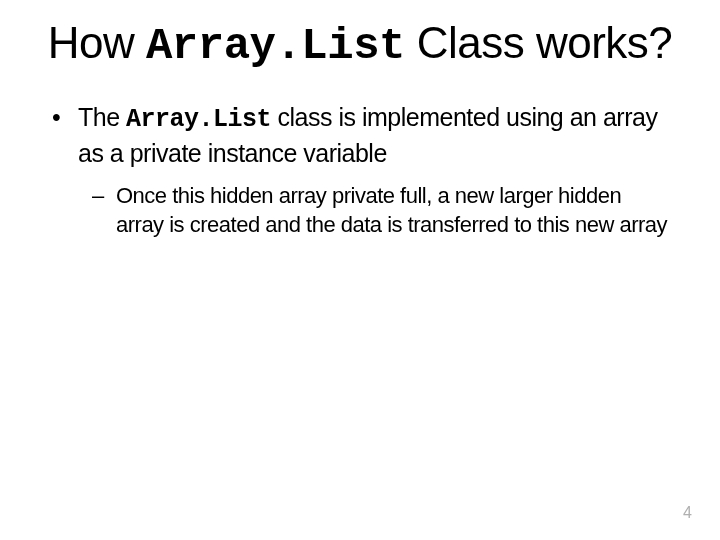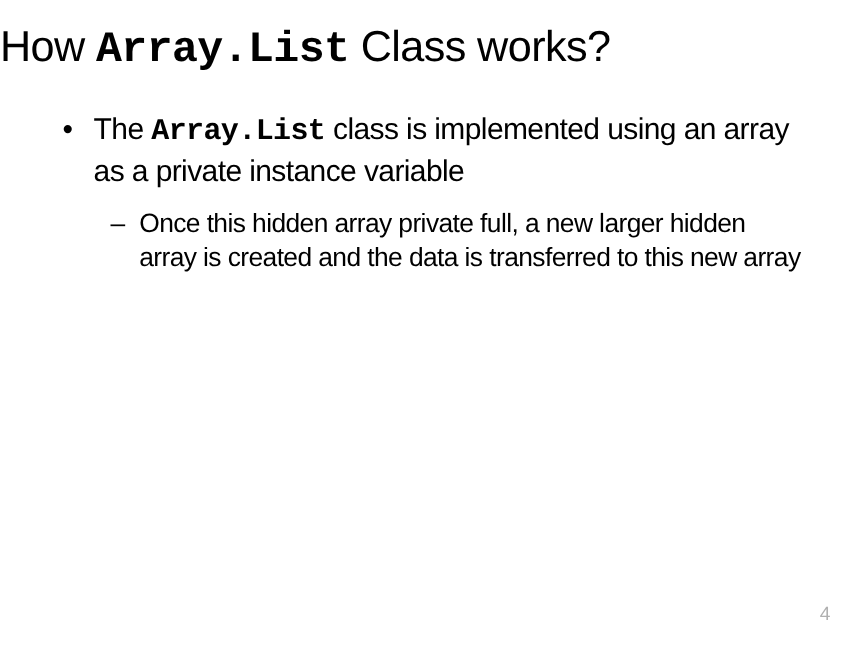--- a/index.html
+++ b/index.html
@@ -10,22 +10,22 @@
     body {
       width: 720px;
       height: 540px;
       background: #ffffff;
       font-family: Arial, Helvetica, sans-serif;
       color: #000000;
       position: relative;
       overflow: hidden;
     }
     .title {
-      text-align: left;
-      font-size: 36px;
+      text-align: center;
+      font-size: 44px;
       font-weight: normal;
       padding-top: 18px;
       padding-bottom: 30px;
       letter-spacing: -0.5px;
     }
     .title .mono {
       font-family: "Courier New", Courier, monospace;
       font-weight: bold;
     }
     .content {

